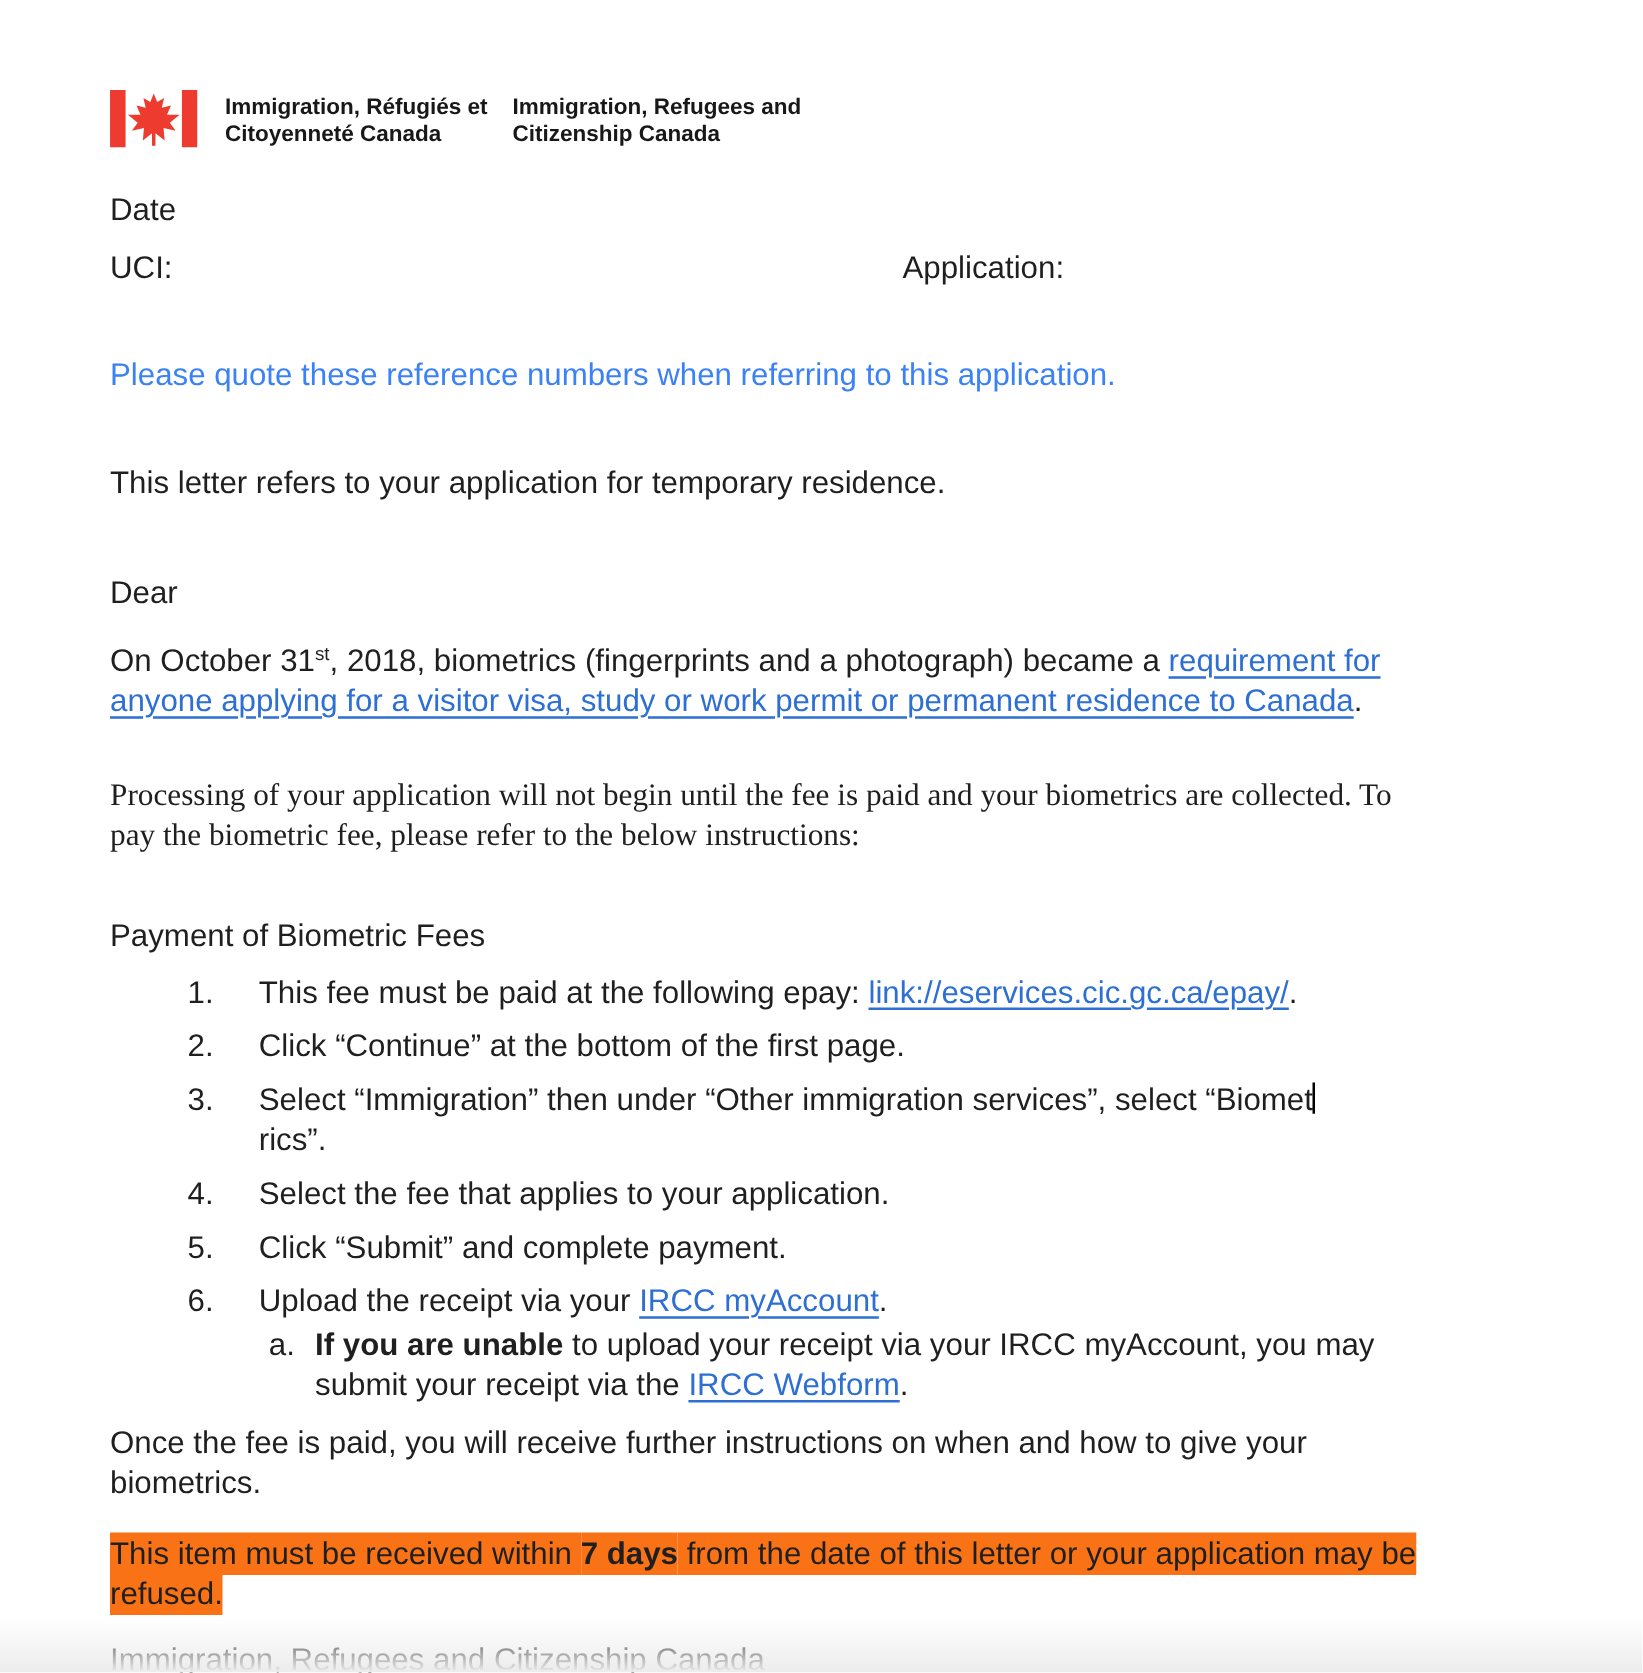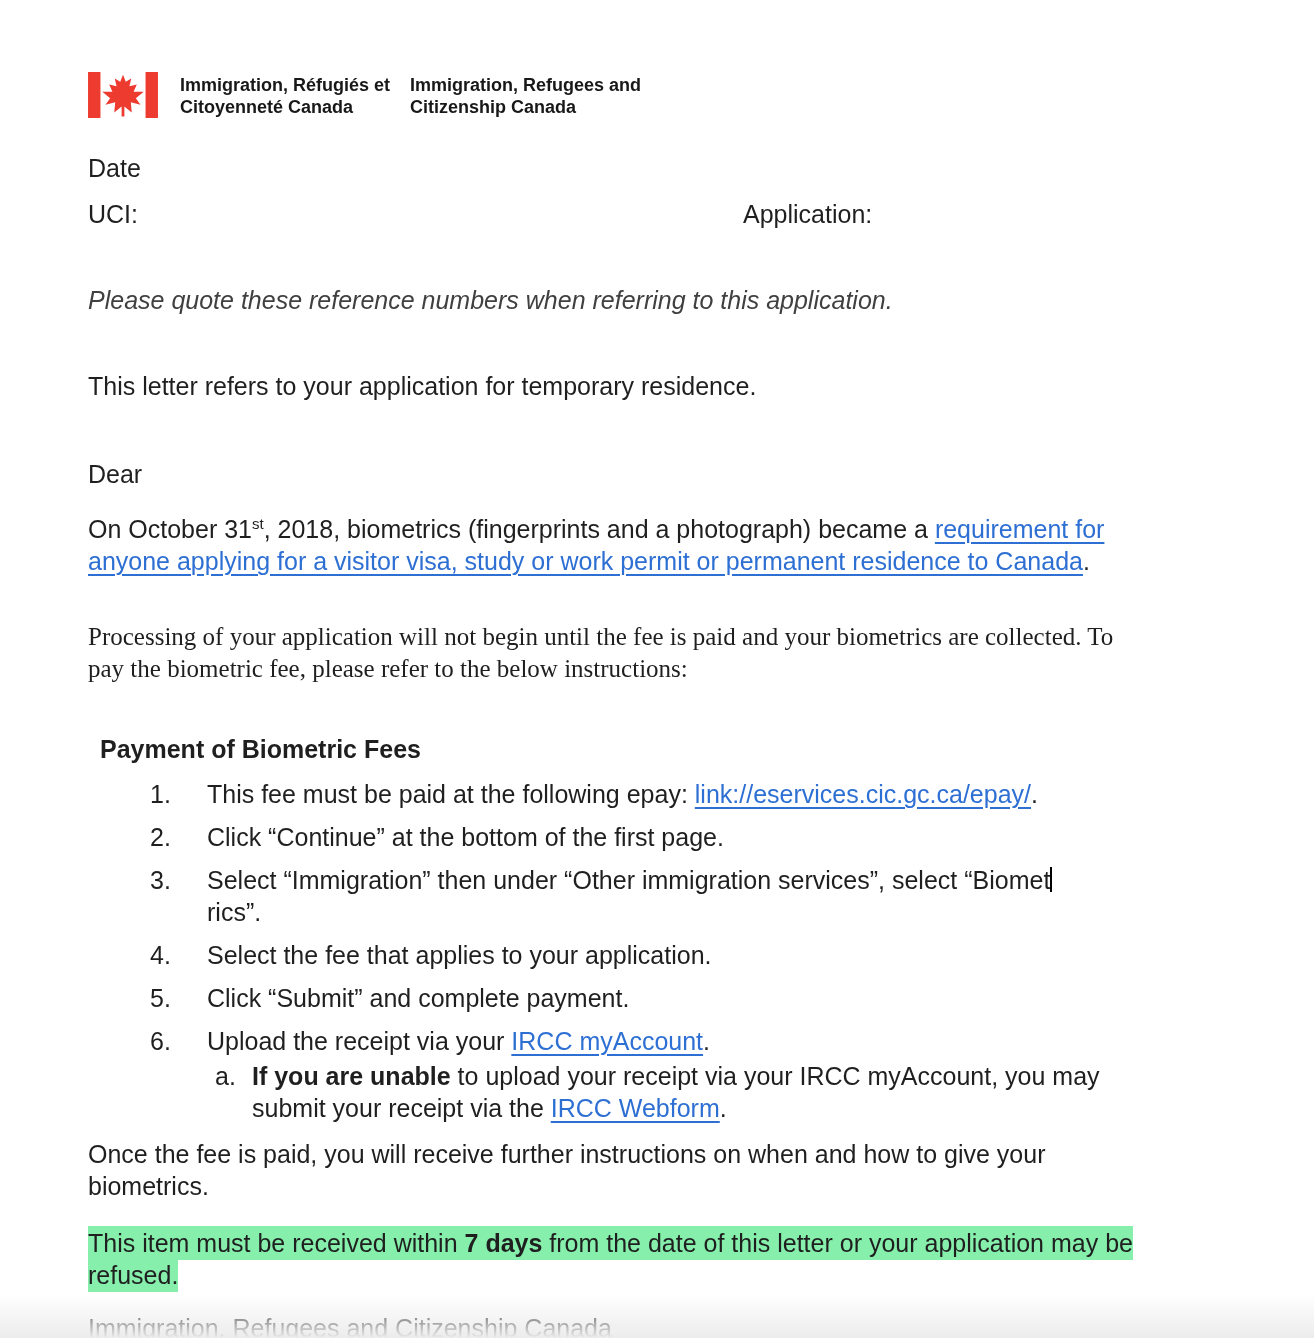--- a/index.html
+++ b/index.html
@@ -13,36 +13,36 @@
   
   .letterhead{display:flex;align-items:flex-start;}
   .flag{width:70px;height:46px;flex:0 0 auto;}
   .dept{font-size:18px;font-weight:bold;line-height:21.5px;color:#181818;margin-left:20px;margin-top:3px;}
   .dept.fr{margin-left:22px;}
 
   
   .p{font-size:25px;line-height:32px;max-width:1056px;margin:0;}
   .date-line{margin-top:34px;}
   .ref-row{margin-top:14px;position:relative;max-width:1056px;}
-  .ref-app{position:absolute;left:655px;top:0;}
-  .notice{margin-top:54px;color:#404040;font-style:italic;}
+  .ref-app{position:absolute;left:634px;top:0;}
+  .notice{margin-top:54px;color:#3b82f6;}
   .dear{margin-top:56px;}
   .p-intro{margin-top:54px;}
   .p-bio{margin-top:23px;}
   .p-processing{margin-top:44px;font-family:Liberation Serif, serif;}
-  .section-heading{font-size:25px;line-height:32px;font-weight:bold;margin:48px 0 0 12px;max-width:1056px;}
+  .section-heading{font-size:25px;line-height:32px;font-weight:normal;margin:48px 0 0 0;max-width:1056px;}
   .steps{margin-top:13px;}
   .step{display:flex;font-size:25px;line-height:32px;margin-bottom:11px;}
   .step .marker{flex:0 0 auto;display:inline-block;margin-left:62px;width:57px;}
   .step .content{max-width:892px;}
   .step.sub{margin-top:-8px;}
   .step.sub .marker{margin-left:127px;width:37px;}
   .p-once{margin-top:14px;}
   .p-deadline{margin-top:25px;}
-  .p-deadline span, .p-deadline a{background:#86efac;padding:3px 0;
+  .p-deadline span, .p-deadline a{background:#f97316;padding:3px 0;
     box-decoration-break:clone;-webkit-box-decoration-break:clone;}
   .signature{margin-top:21px;}
 
   
   .lnk{color:#2d6fd3;text-decoration:underline;text-decoration-thickness:2px;text-underline-offset:4px;cursor:pointer;}
   .bold{font-weight:bold;}
   .sup{font-size:60%;vertical-align:super;line-height:0;}
   .caret{display:inline-block;width:2px;height:25px;background:#000;vertical-align:-3px;}
 
   .bottom-fade{position:absolute;left:0;right:0;bottom:0;height:44px;pointer-events:none;

